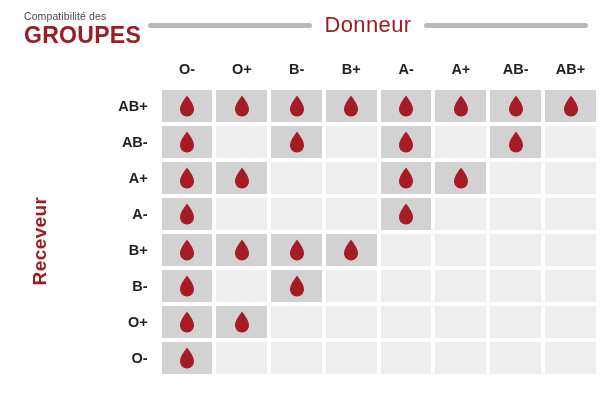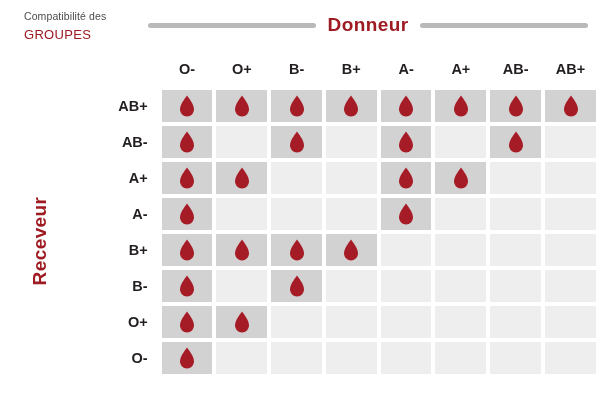--- a/index.html
+++ b/index.html
@@ -27,22 +27,22 @@
     width: 120px;
   }
   #title-small {
     font-size: 10.5px;
     color: #4c4c4c;
     line-height: 13px;
     letter-spacing: 0.1px;
   }
   #title-big {
     margin-top: 2px;
-    font-size: 13px;
-    font-weight: normal;
+    font-size: 23px;
+    font-weight: bold;
     color: #9e1b22;
     line-height: 20px;
     letter-spacing: 0.3px;
   }
 
   
   #donneur-head {
     position: absolute;
     left: 148px;
     top: 12px;
@@ -52,22 +52,22 @@
     align-items: center;
     justify-content: center;
   }
   #donneur-head .rule {
     flex: 1 1 auto;
     height: 5px;
     background: #b9b9b9;
     border-radius: 3px;
   }
   #donneur-label {
-    font-size: 19px;
-    font-weight: bold;
+    font-size: 22px;
+    font-weight: normal;
     color: #9e1b22;
     padding: 0 12px;
     letter-spacing: 0.4px;
     white-space: nowrap;
   }
 
   
   #receveur-side {
     position: absolute;
     left: 22px;

